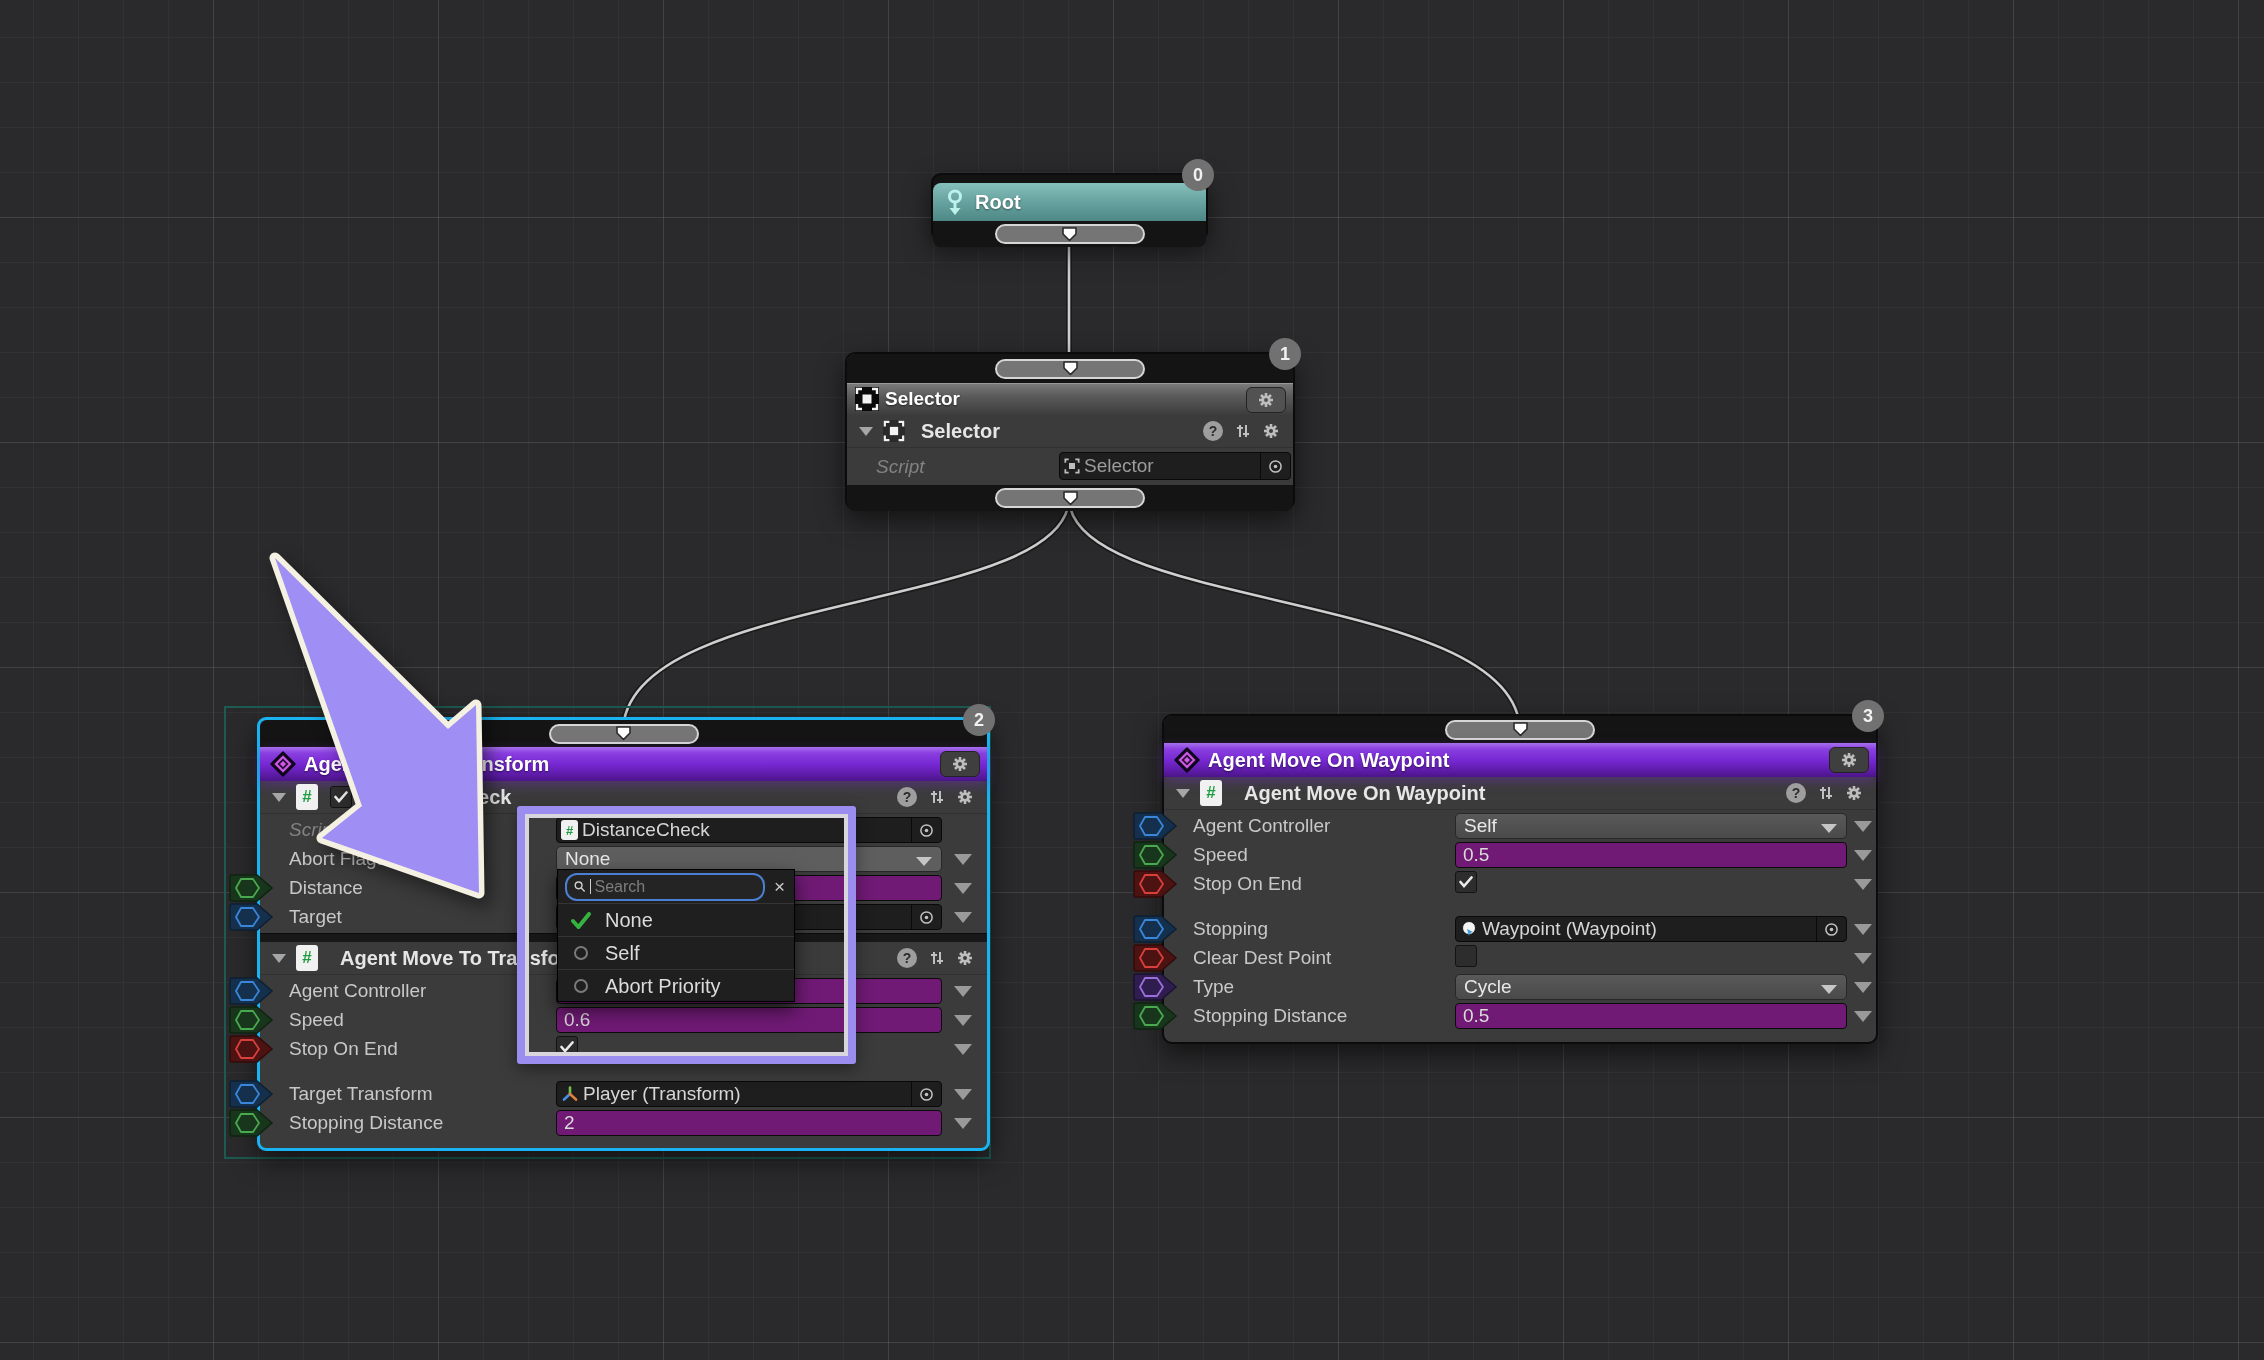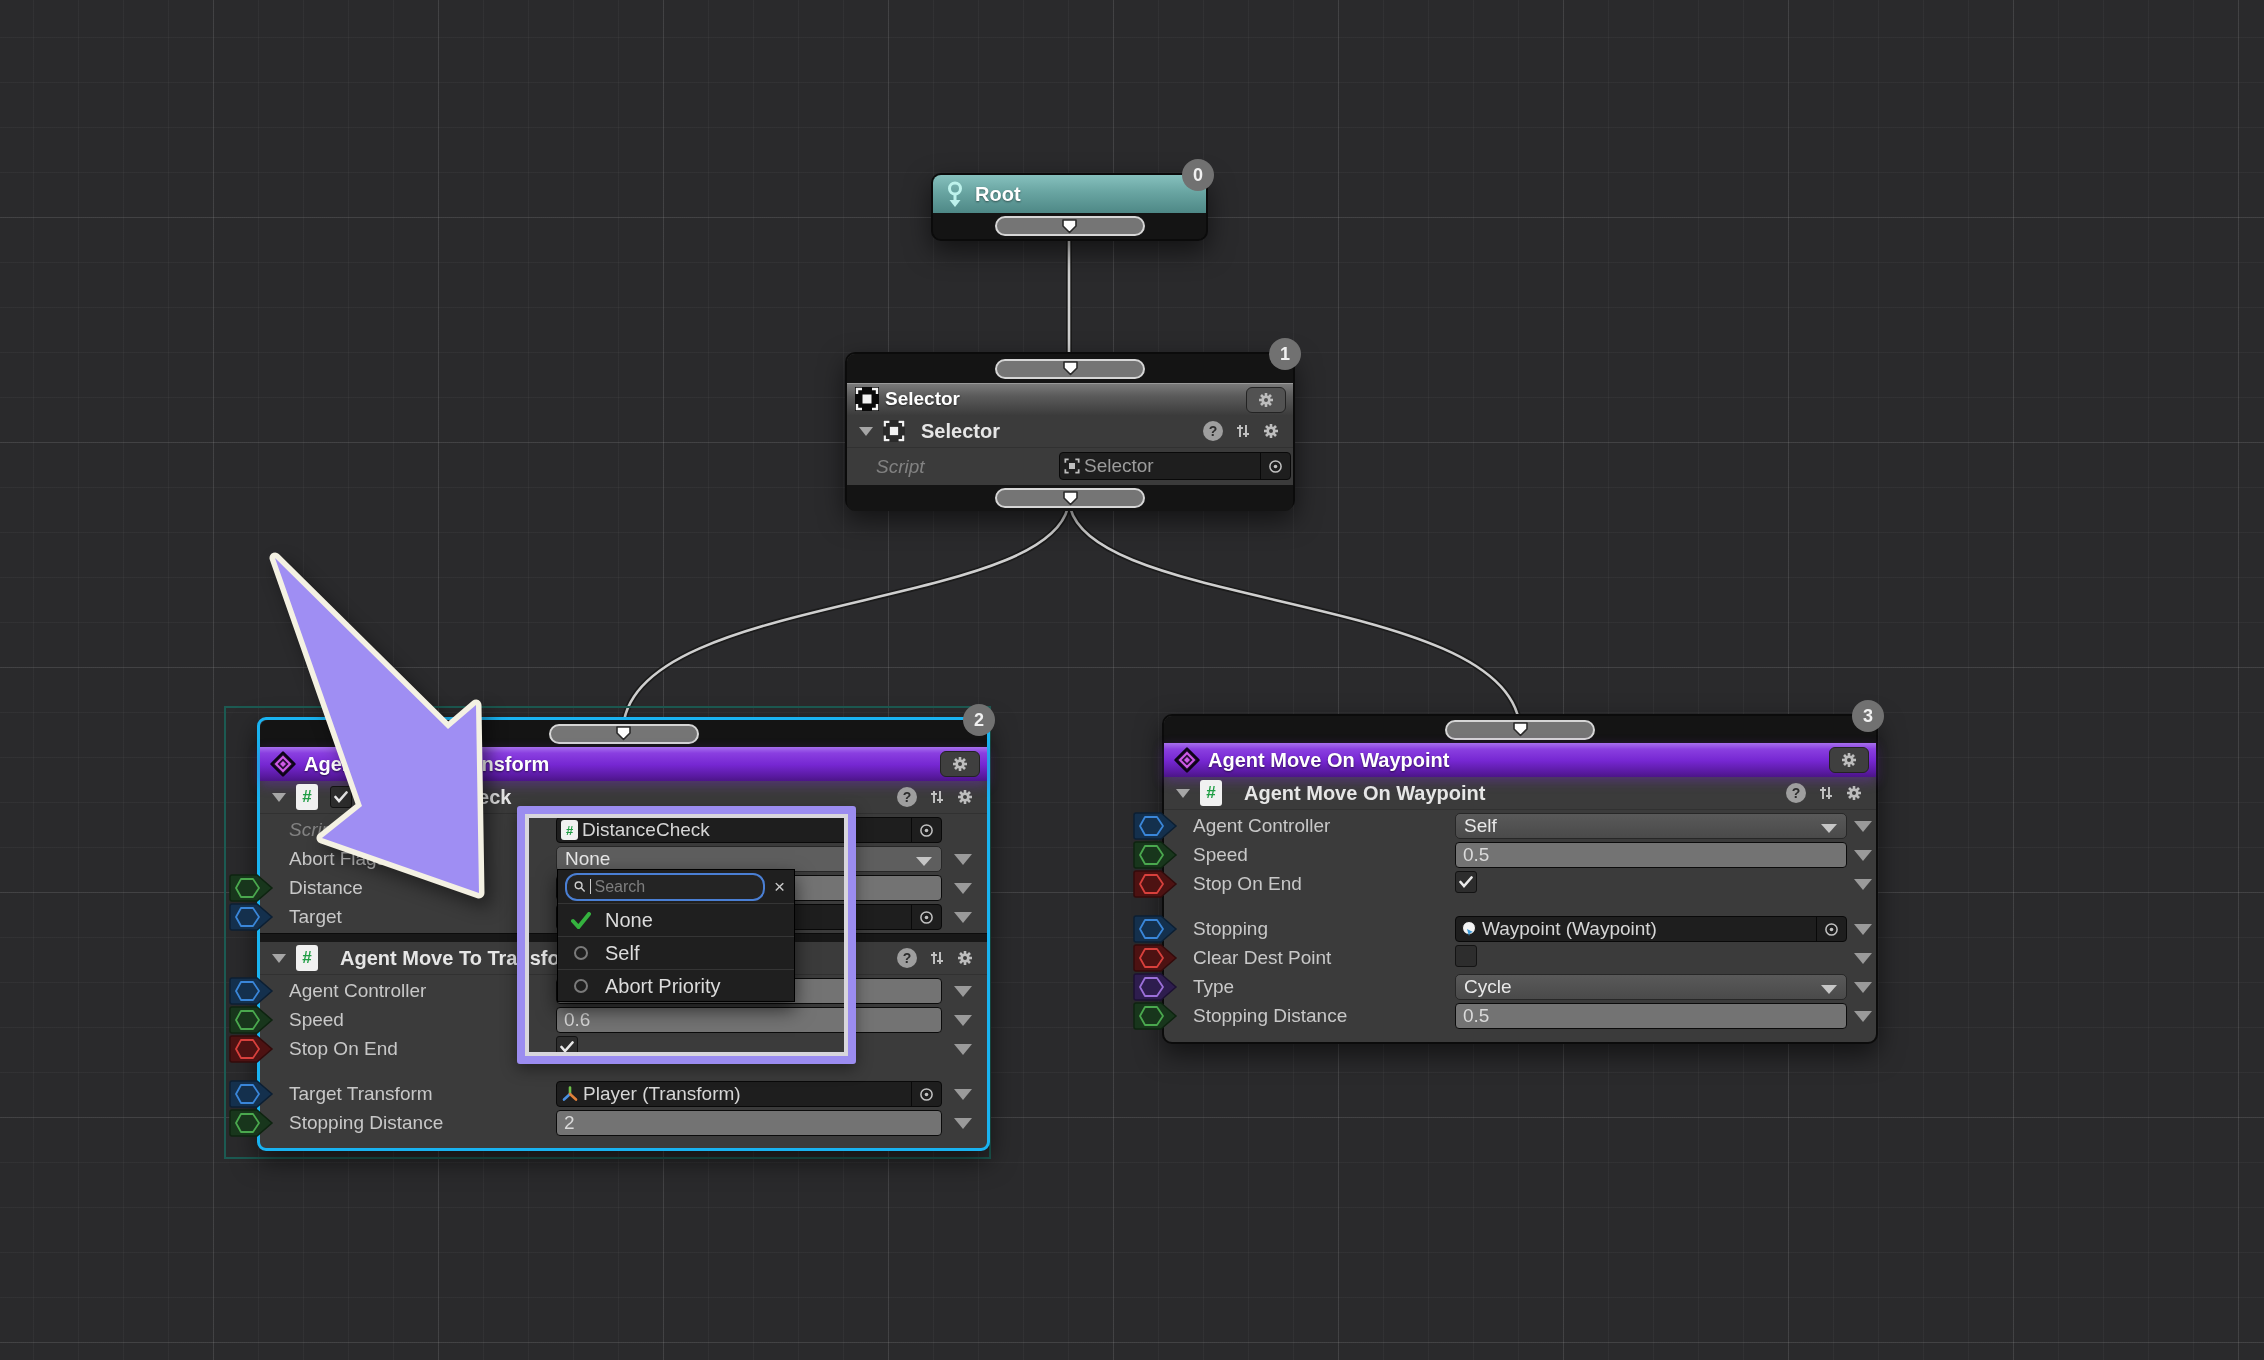--- a/index.html
+++ b/index.html
@@ -65,36 +65,36 @@
   .obj-field{ position:relative; height:100%; background:#1e1e1e; border:1px solid #090909; border-radius:4px;
               display:flex; align-items:center; gap:4px; padding:0 34px 0 4px; color:#d6d6d6; font-size:19px; }
   .obj-picker{ position:absolute; right:0; top:0; bottom:0; width:30px; border-left:1px solid #090909;
                display:flex; align-items:center; justify-content:center; border-radius:0 4px 4px 0; }
   .enum-field{ position:relative; height:100%; background:linear-gradient(#595959,#4a4a4a);
                border:1px solid #272727; border-radius:5px; display:flex; align-items:center;
                padding:0 28px 0 8px; color:#e8e8e8; font-size:19px; }
   .enum-field.open{ background:#5e5e5e; }
   .enum-caret{ position:absolute; right:9px; top:10px; width:0; height:0;
                border-left:8px solid transparent; border-right:8px solid transparent; border-top:9px solid #c6c6c6; }
-  .txt-field{ height:100%; background:#737373; border:1px solid #0b0b0b; border-radius:4px;
+  .txt-field{ height:100%; background:#701a75; border:1px solid #0b0b0b; border-radius:4px;
               display:flex; align-items:center; padding-left:7px; color:#dadada; font-size:19px; }
   .checkbox{ width:22px; height:22px; background:#2d2d2d; border:1px solid #131313; border-radius:3px;
              display:flex; align-items:center; justify-content:center; }
   .row-gap{ height:16px; }
   .band{ height:9px; background:#181818; box-shadow:inset 0 1px 0 #0c0c0c; }
 
   
   .port{ position:absolute; left:-31px; top:50%; transform:translateY(-50%); width:46px; height:30px; z-index:6; }
 
   
   .node-root{ left:931px; top:173px; width:277px; height:68px; background:#131313; }
   .root-header{ height:38px; display:flex; align-items:center; gap:8px; padding:0 10px;
                 background:linear-gradient(180deg,#86c0bd 0%,#69a5a2 45%,#4e8886 100%);
                 border-radius:8px 8px 0 0; color:#ffffff; font-size:20px; font-weight:bold;
-                text-shadow:0 1px 2px rgba(0,0,0,0.45); }
+                text-shadow:0 1px 2px rgba(0,0,0,0.45);margin-top:8px; }
   .root-body{ height:26px; background:#141414; border-radius:0 0 8px 8px; display:flex; align-items:center; justify-content:center; }
 
   .node-selector{ left:845px; top:352px; width:450px; height:158px; }
   .titlebar{ position:relative; height:32px; display:flex; align-items:center; gap:6px; padding:0 8px;
              background:linear-gradient(180deg,#7d7d7d 0%,#5b5b5b 40%,#3c3c3c 100%);
              box-shadow:inset 0 1px 0 #9a9a9a; }
   .titlebar .ntitle{ color:#fff; font-size:19px; font-weight:bold; text-shadow:0 1px 2px rgba(0,0,0,0.5); }
   .sel-script-row{ height:30px; margin-top:4px; }
   .sel-script-row .row-value{ left:212px; width:232px; height:28px; }
 

